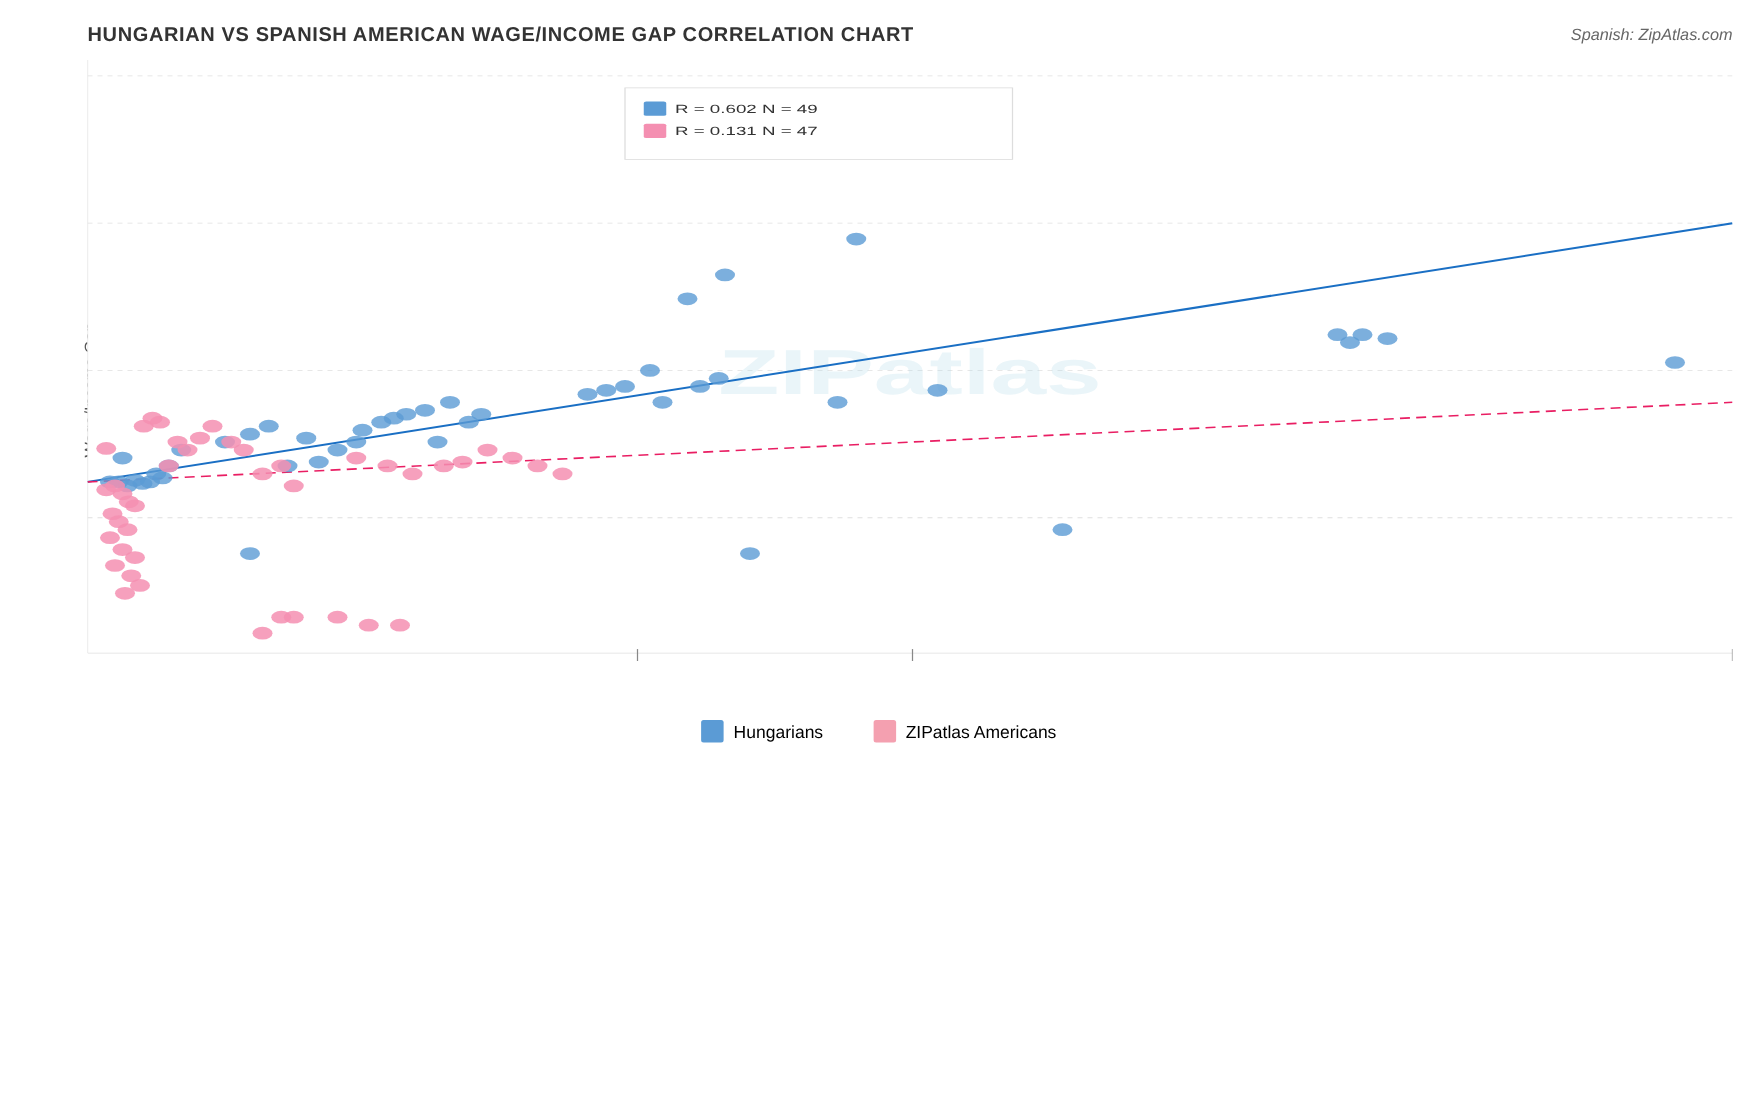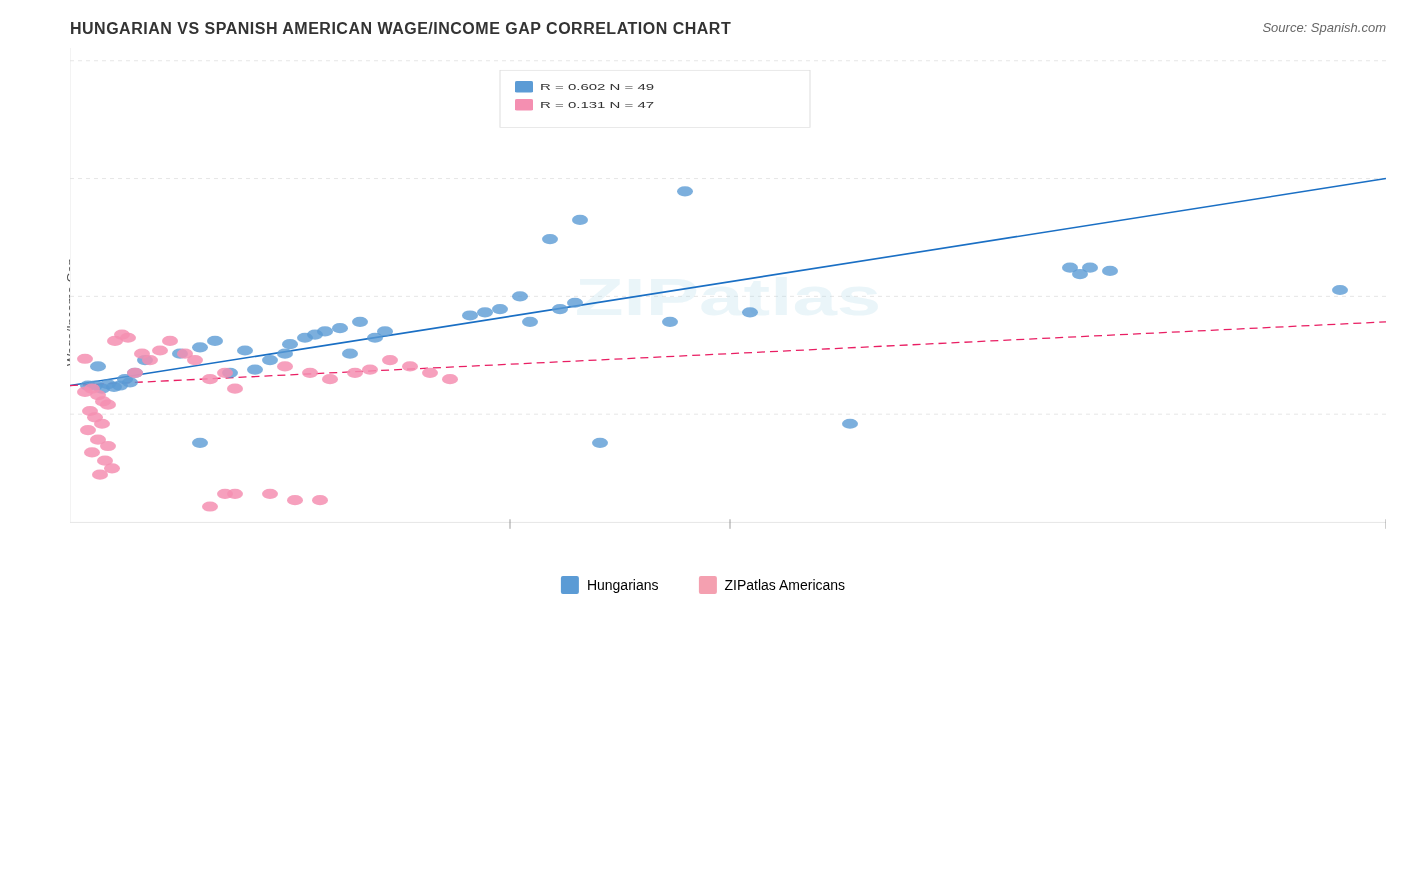--- a/index.html
+++ b/index.html
@@ -78,21 +78,21 @@
     }
     .legend-box.pink {
       background: #f4a0b0;
     }
   </style>
 </head>
 <body>
 
 <div class="chart-container">
   <div class="chart-title">HUNGARIAN VS SPANISH AMERICAN WAGE/INCOME GAP CORRELATION CHART</div>
-  <div class="source-label">Source: Spanish.com</div>
+  <div class="source-label">Spanish: ZipAtlas.com</div>
   <div class="y-axis-label">Wage/Income Gap</div>
 
   <div class="chart-area">
     <svg class="main-chart" viewBox="0 0 1316 760" preserveAspectRatio="none">
 
       <line x1="0" y1="20" x2="1316" y2="20" stroke="#e0e0e0" stroke-width="1" stroke-dasharray="4,4"></line>
 
       <line x1="0" y1="205" x2="1316" y2="205" stroke="#e0e0e0" stroke-width="1" stroke-dasharray="4,4"></line>
 
       <line x1="0" y1="390" x2="1316" y2="390" stroke="#e0e0e0" stroke-width="1" stroke-dasharray="4,4"></line>

